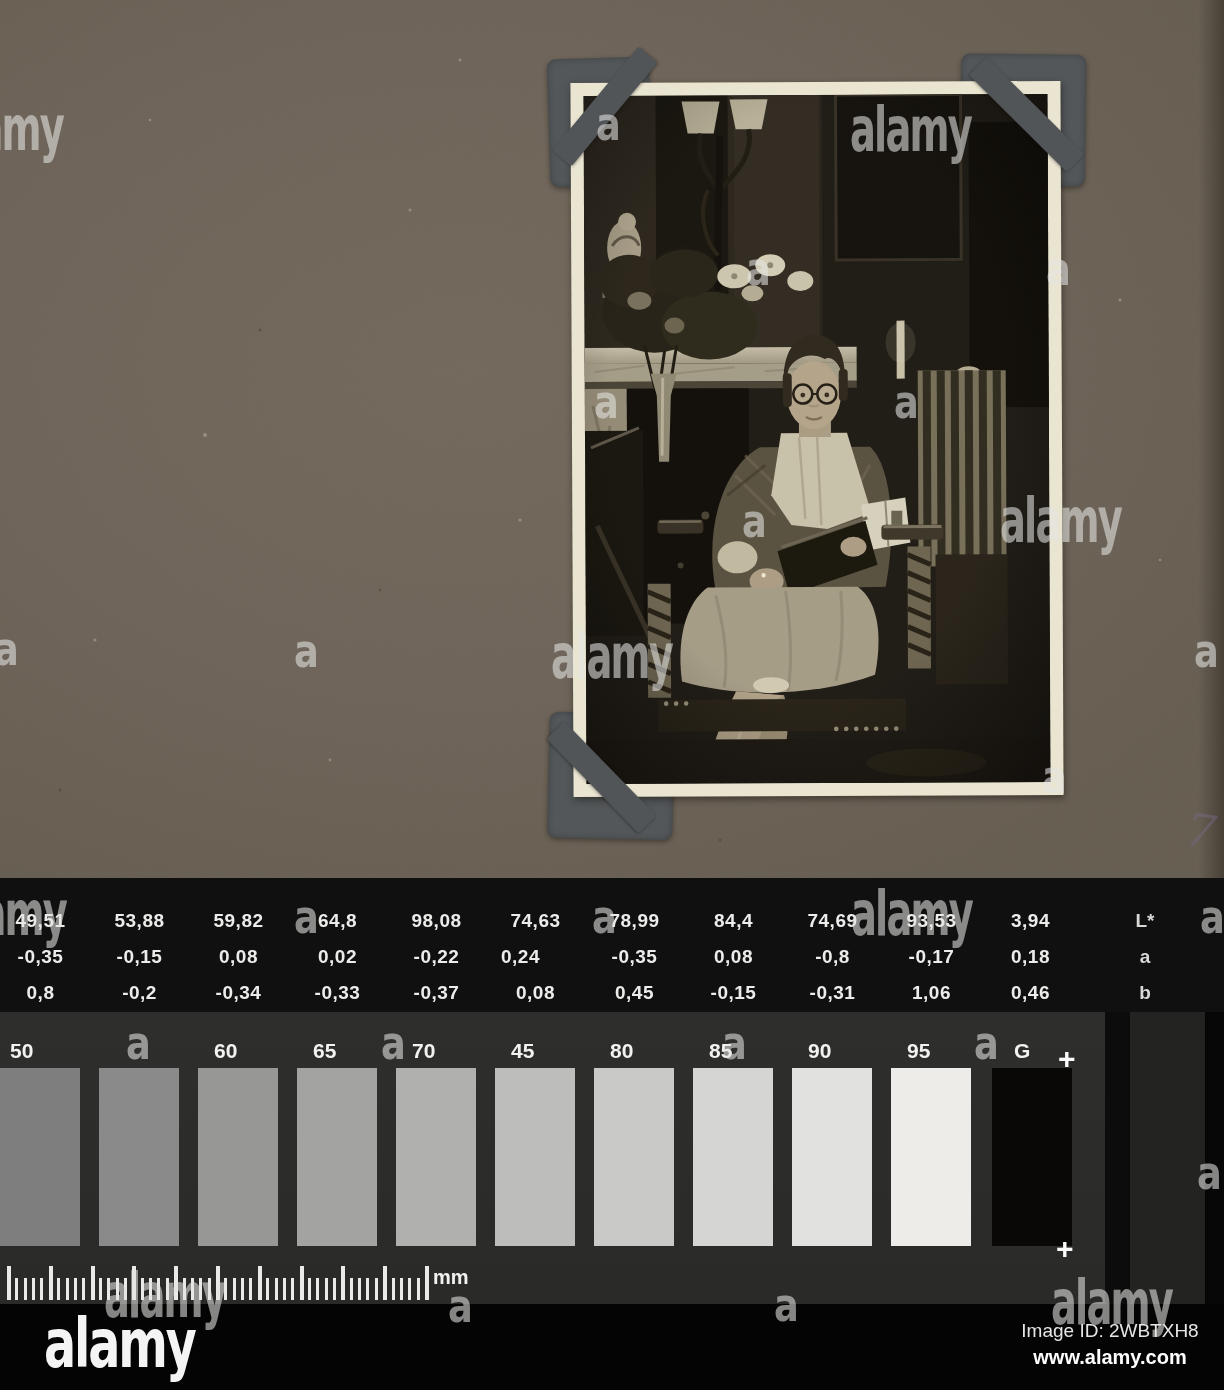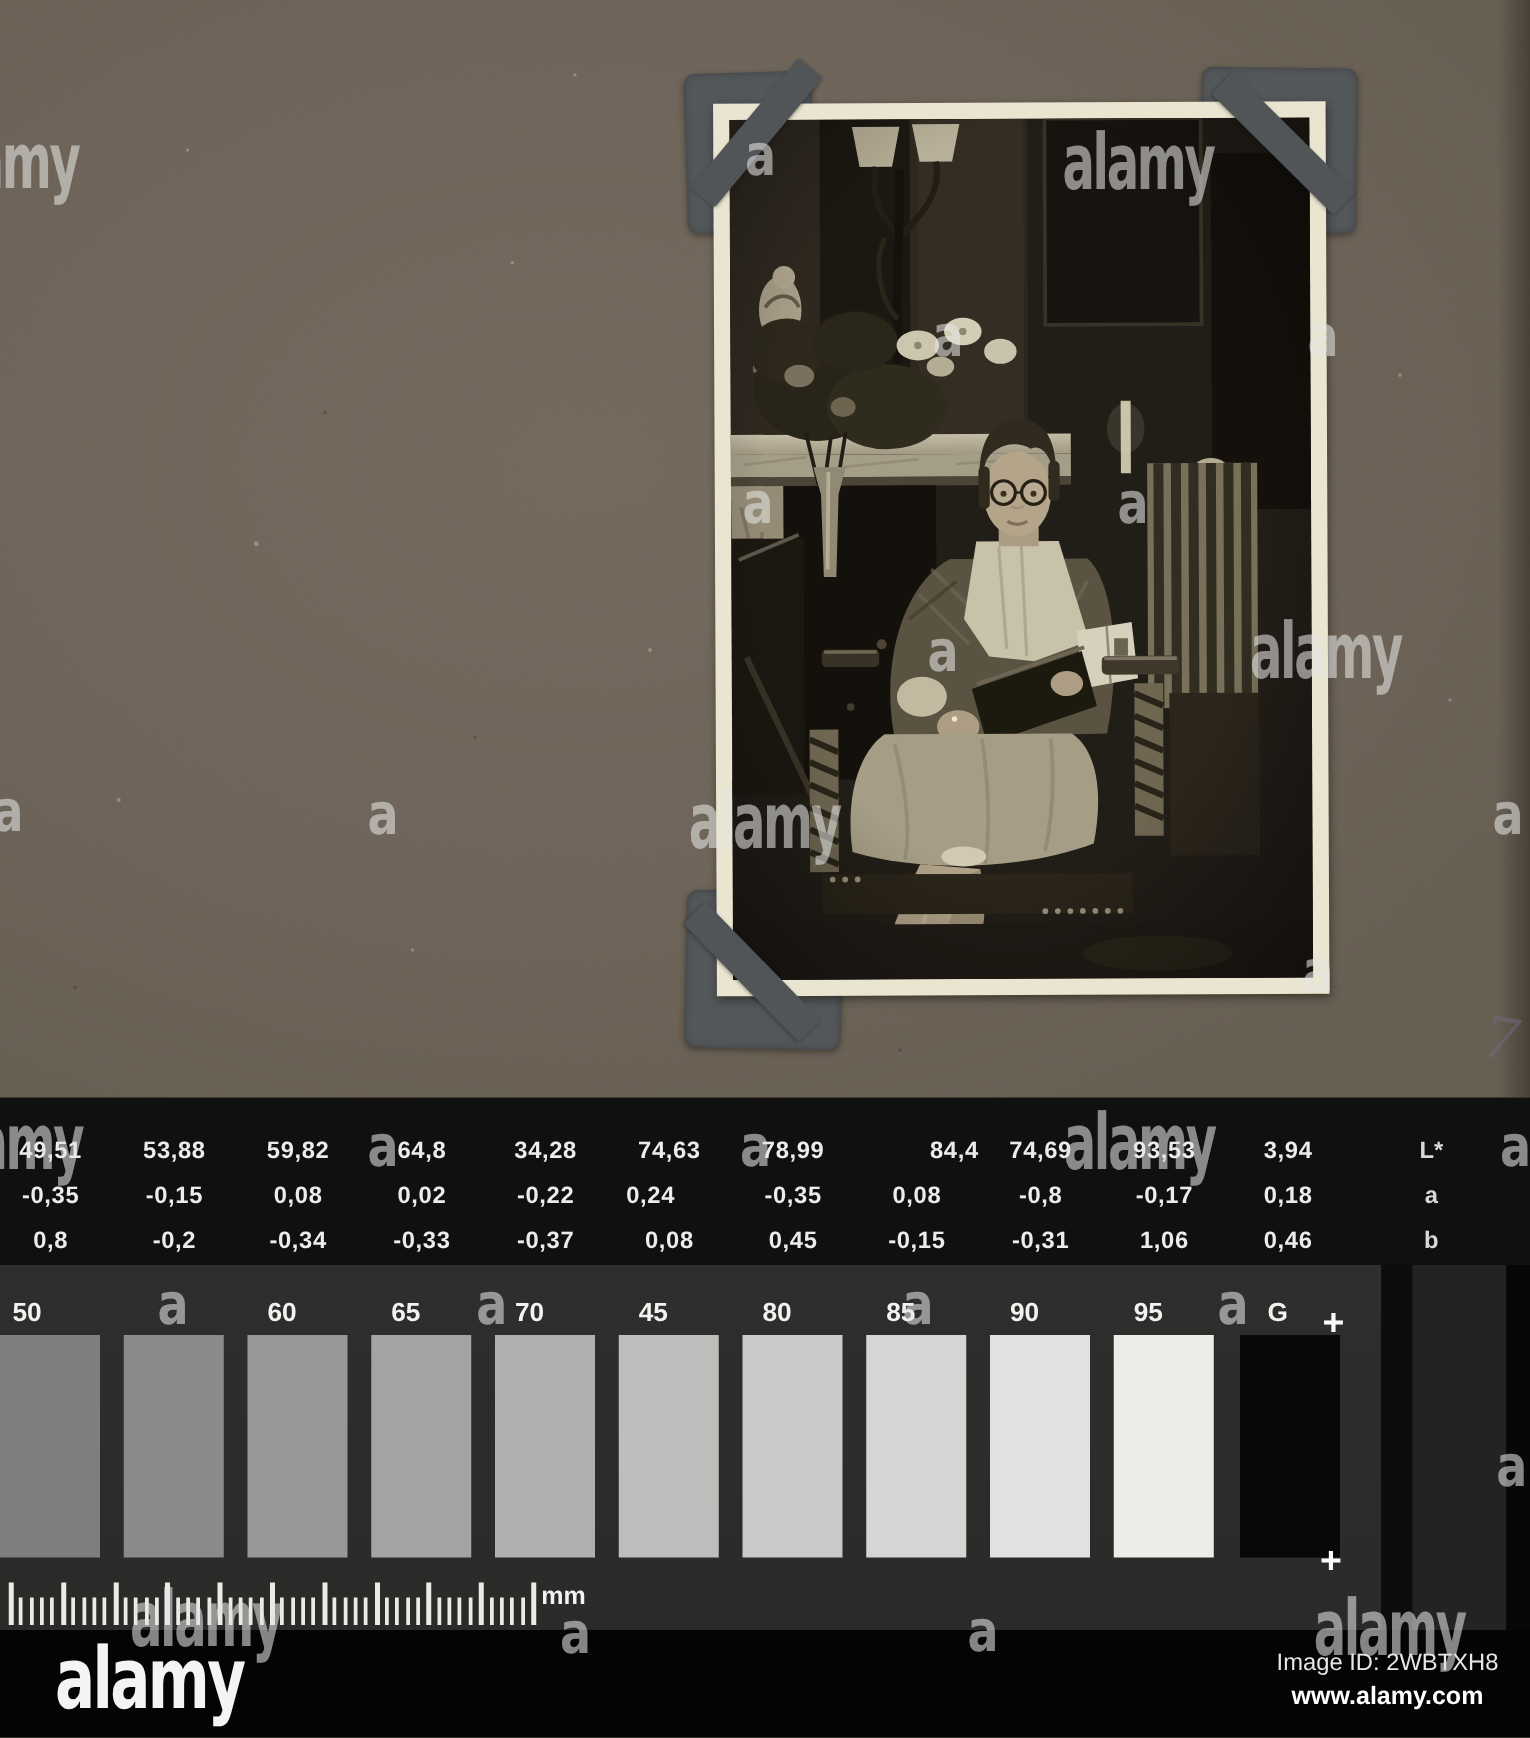--- a/index.html
+++ b/index.html
@@ -263,24 +263,24 @@
     <div class="pocket-strap" style="left:-38px;top:682px;width:132px;height:25px;transform:rotate(46deg);"></div>
   </div>
 
   <div id="chart">
     <div id="lab-rows">
         <div class="lab-row" style="top: 32px;">
           <div class="lab-cell" style="left: -9px;">49,51</div>
           <div class="lab-cell" style="left: 90px;">53,88</div>
           <div class="lab-cell" style="left: 189px;">59,82</div>
           <div class="lab-cell" style="left: 288px;">64,8</div>
-          <div class="lab-cell" style="left: 387px;">34,28</div>
+          <div class="lab-cell" style="left: 387px;">98,08</div>
           <div class="lab-cell" style="left: 486px;">74,63</div>
           <div class="lab-cell" style="left: 585px;">78,99</div>
-          <div class="lab-cell" style="left: 684px; text-align: right;">84,4</div>
+          <div class="lab-cell" style="left: 684px;">84,4</div>
           <div class="lab-cell" style="left: 783px;">74,69</div>
           <div class="lab-cell" style="left: 882px;">93,53</div>
           <div class="lab-cell" style="left: 981px;">3,94</div>
           <div class="lab-rowlabel">L*</div>
         </div>
         <div class="lab-row" style="top: 68px;">
           <div class="lab-cell" style="left: -9px;">-0,35</div>
           <div class="lab-cell" style="left: 90px;">-0,15</div>
           <div class="lab-cell" style="left: 189px;">0,08</div>
           <div class="lab-cell" style="left: 288px;">0,02</div>

